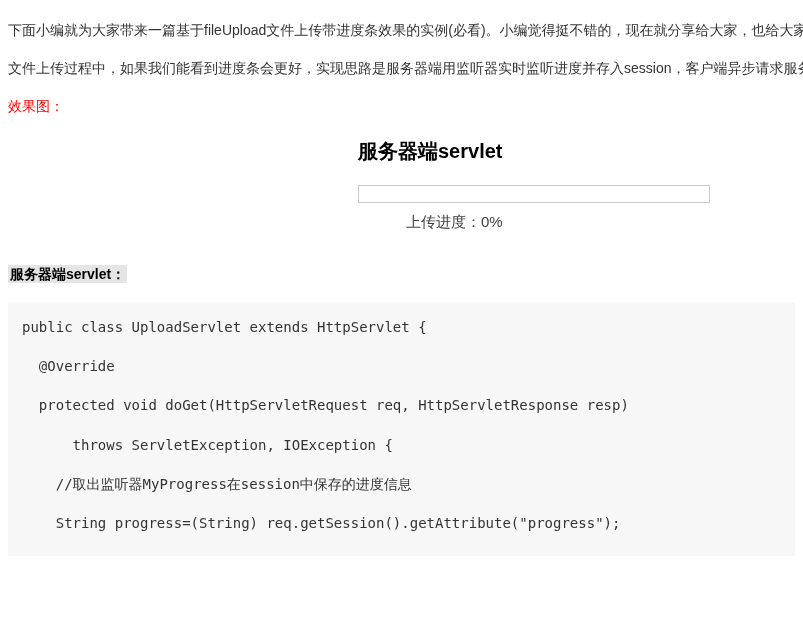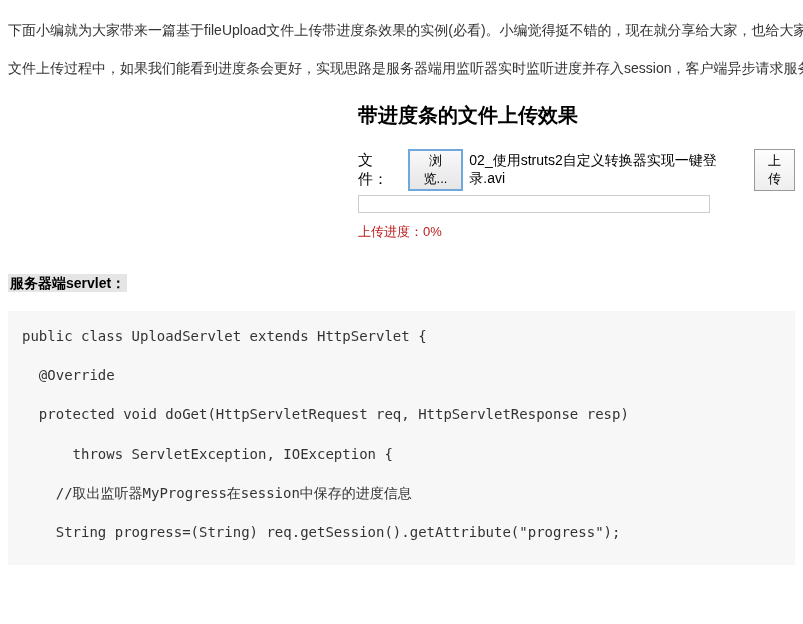--- a/index.html
+++ b/index.html
@@ -62,22 +62,23 @@
       color: #000;
     }
     .progress-bar {
       width: 352px;
       height: 18px;
       border: 1px solid #ccc;
       background: #fff;
       margin-bottom: 10px;
     }
     .progress-text {
-      font-size: 13px;
-      color: #b91c1c;
+      font-size: 15px;
+      color: #404040;
+      margin-left: 48px;
     }
     .section-servlet {
       background: #e5e5e5;
       font-weight: bold;
       padding: 1px 2px;
       display: inline;
       line-height: 2;
       color: #000;
     }
     .servlet-container { margin: 8px 0 14px 0; }
@@ -90,29 +91,24 @@
       line-height: 1.4;
       white-space: pre;
     }
   </style>
 </head>
 <body>
 
 <div class="content">
   <p class="para">下面小编就为大家带来一篇基于fileUpload文件上传带进度条效果的实例(必看)。小编觉得挺不错的，现在就分享给大家，也给大家</p>
   <p class="para">文件上传过程中，如果我们能看到进度条会更好，实现思路是服务器端用监听器实时监听进度并存入session，客户端异步请求服务</p>
+  <p class="section-red">效果图：</p>
 
   <div class="demo-area">
-    <div class="demo-title">带进度条的文件上传效果</div>
-    <div class="demo-row">
-      <span class="file-label">文件：</span>
-      <button class="browse-btn">浏览...</button>
-      <span class="file-name">02_使用struts2自定义转换器实现一键登录.avi</span>
-      <button class="upload-btn">上传</button>
-    </div>
+    <div class="demo-title">服务器端servlet</div>
     <div class="progress-bar"></div>
     <div class="progress-text">上传进度：0%</div>
   </div>
 
   <div class="servlet-container">
     <span class="section-servlet">服务器端servlet：</span>
   </div>
 
   <div class="code-block">public class UploadServlet extends HttpServlet {
 

